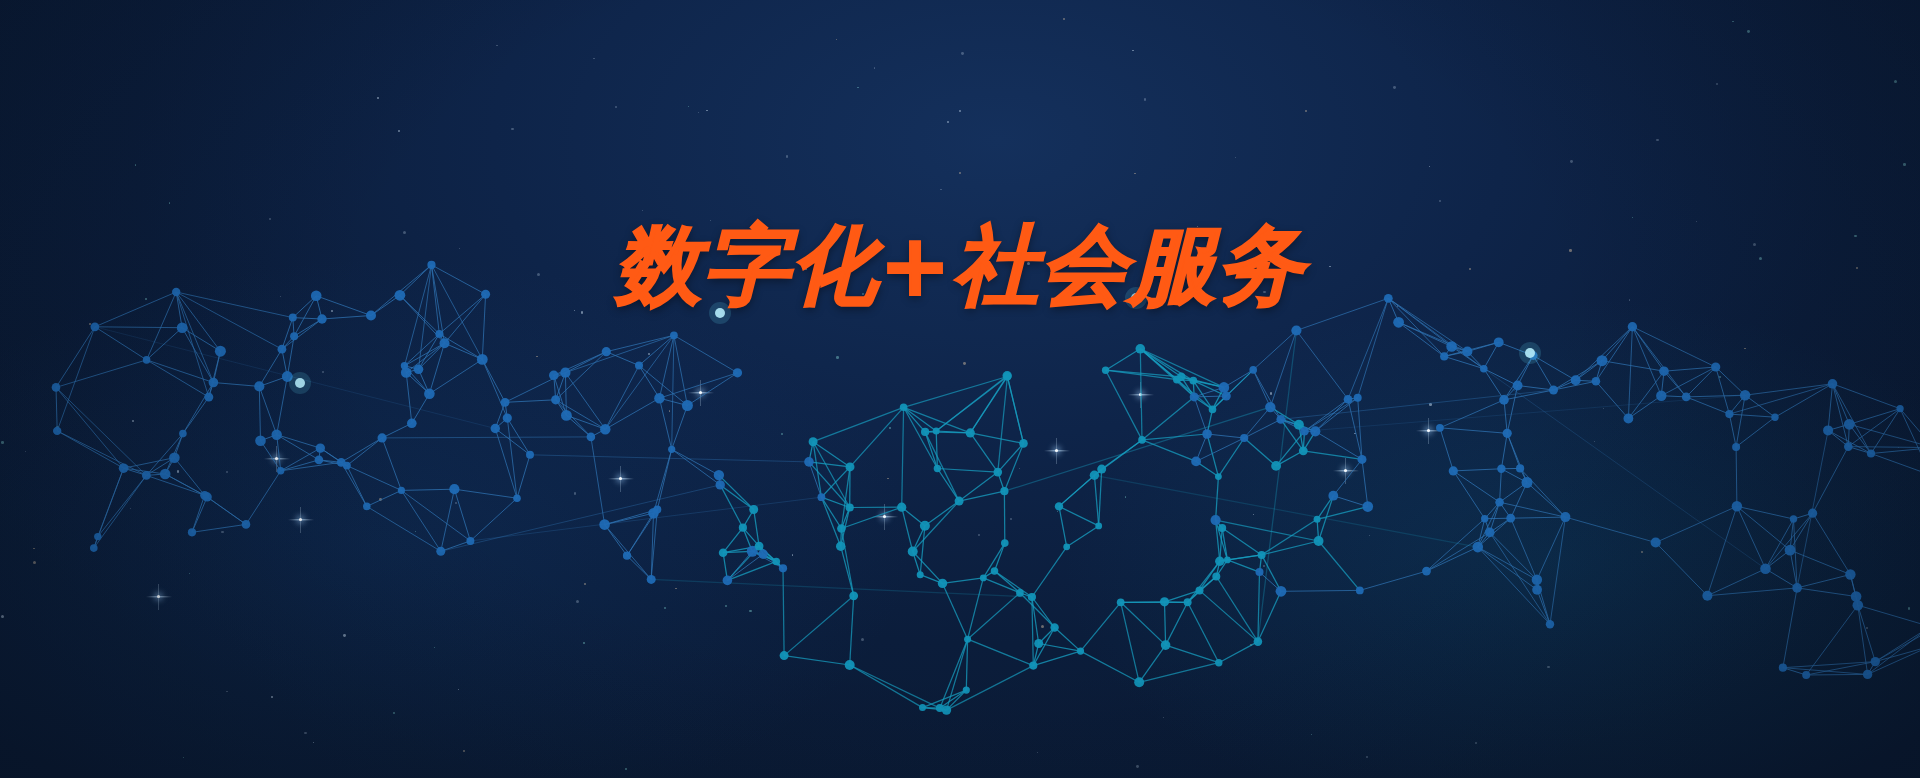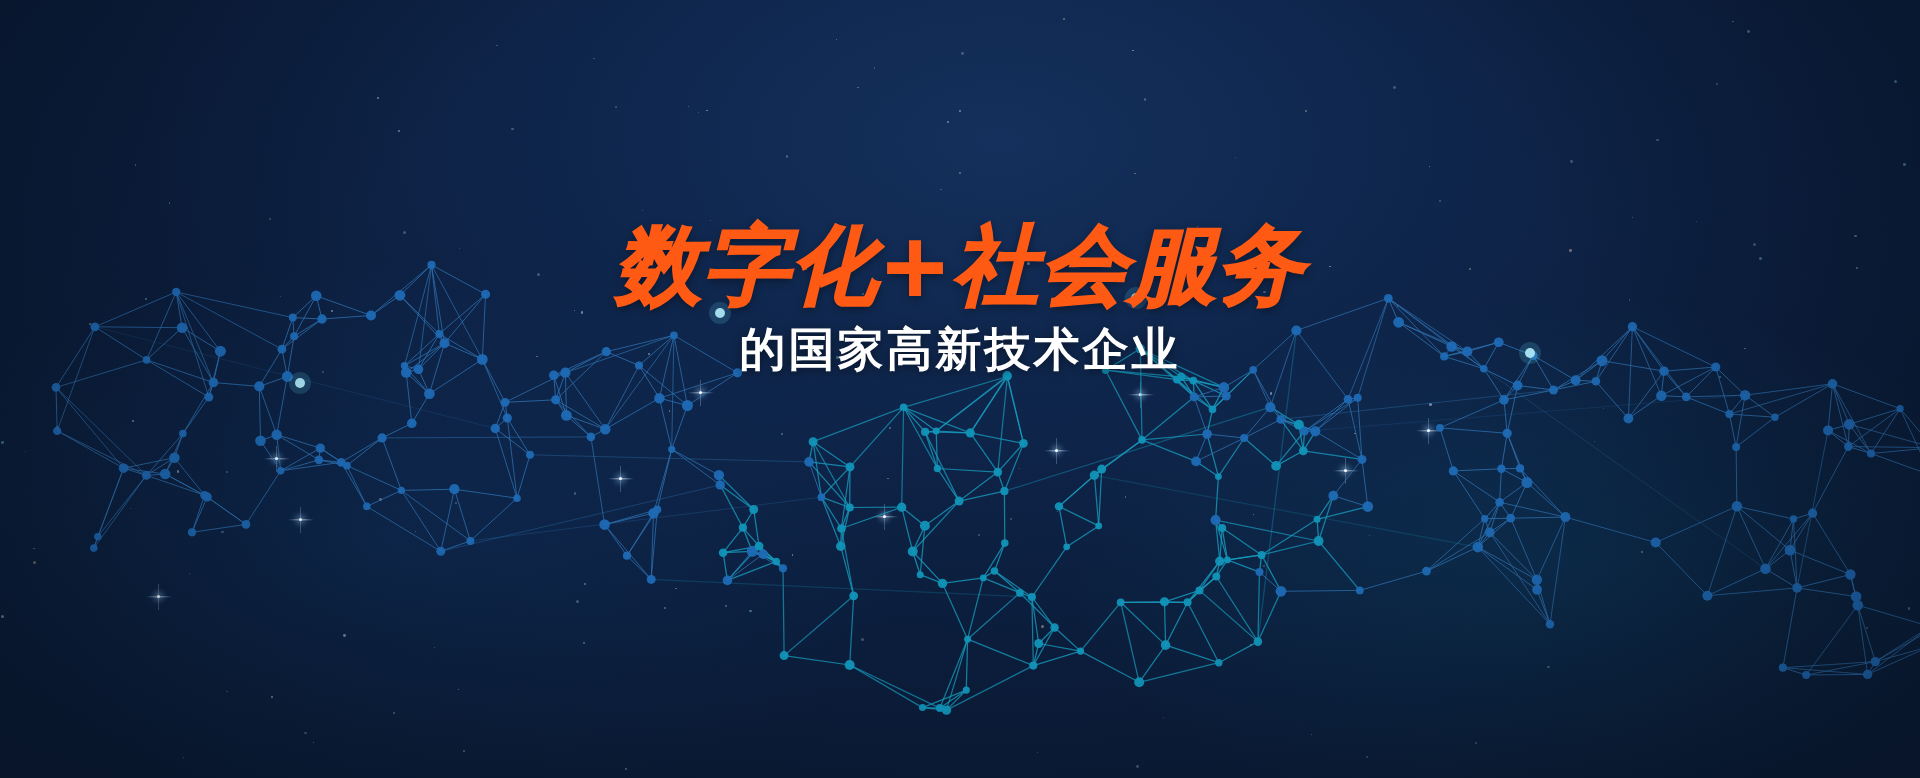--- a/index.html
+++ b/index.html
@@ -1202,16 +1202,15 @@
       <circle cx="1136" cy="40" r="5" fill="#bfe9f5" opacity="0.95"></circle>
       <circle cx="1136" cy="40" r="11" fill="#5fd4ef" opacity="0.18"></circle>
       <circle cx="1530" cy="95" r="5" fill="#bfe9f5" opacity="0.95"></circle>
       <circle cx="1530" cy="95" r="11" fill="#5fd4ef" opacity="0.18"></circle>
     </svg>
 
   <div class="bg-vignette"></div>
 
   <div class="hero-text">
     <h1 class="hero-title">数字化+社会服务</h1>
-    <h2 class="hero-subtitle">的国家高新技术企业</h2>
   </div>
 
 </div>
 
 </body></html>

